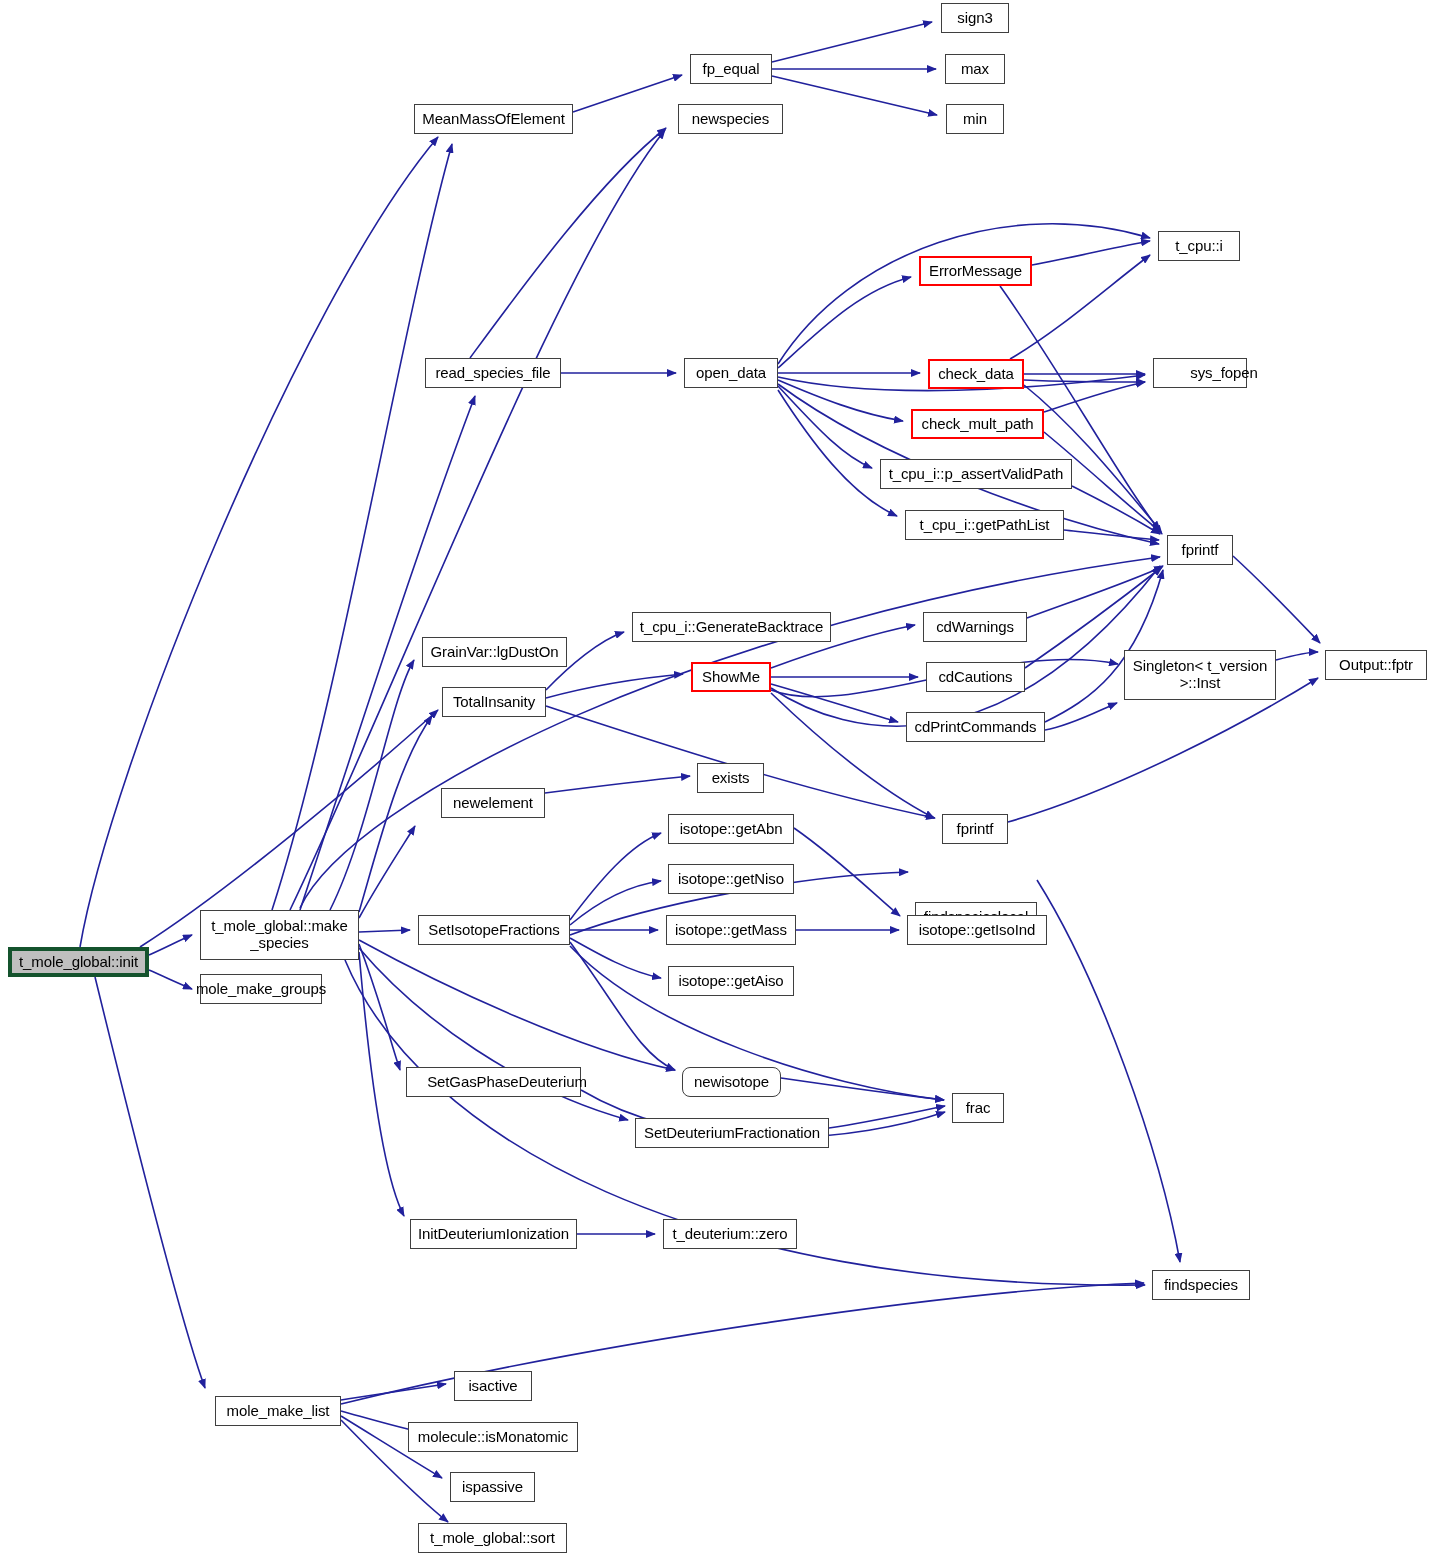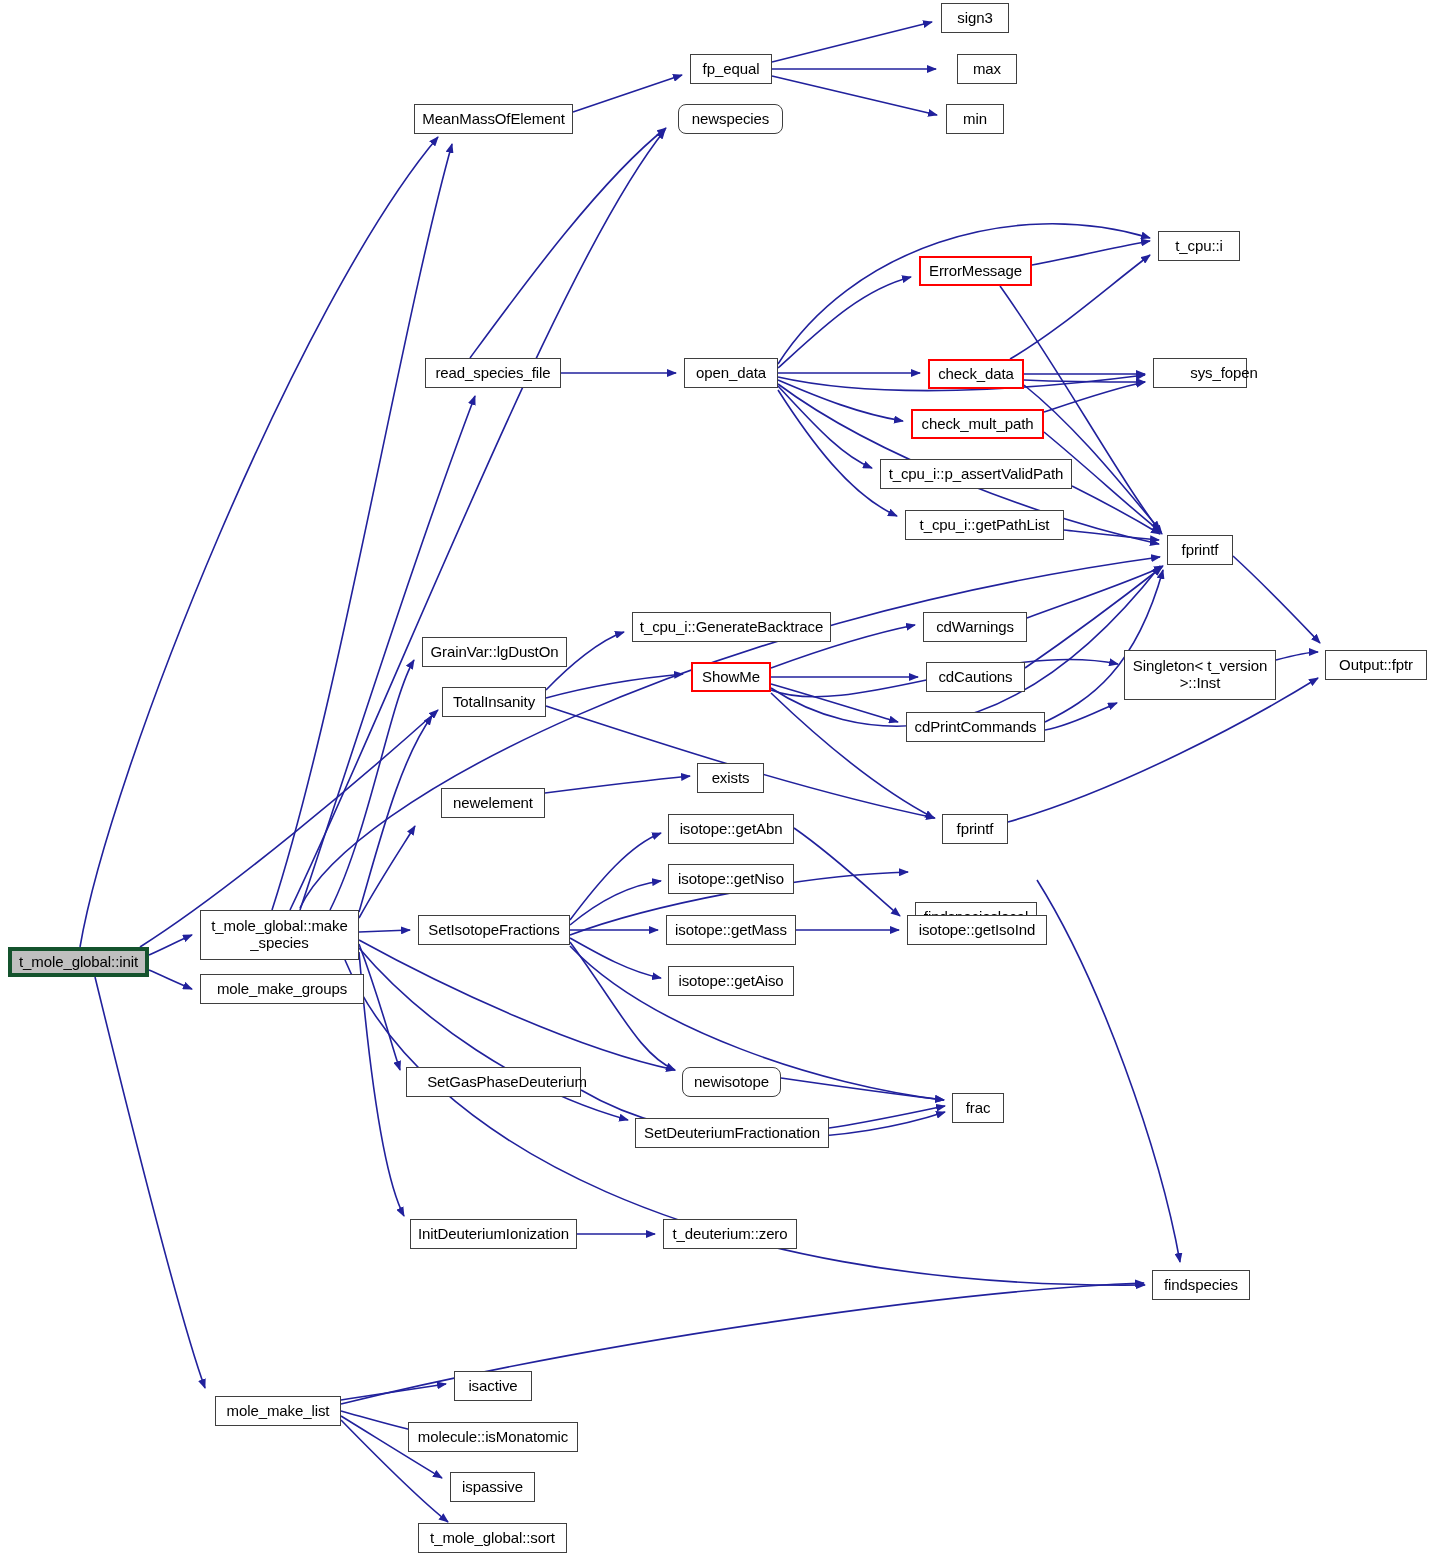--- a/index.html
+++ b/index.html
@@ -166,25 +166,25 @@
 
       <path d="M341,1400 C380,1394 420,1388 446,1384"></path>
       <path d="M341,1411 C370,1419 400,1428 425,1433"></path>
       <path d="M341,1416 C380,1440 420,1465 442,1478"></path>
       <path d="M341,1420 C380,1460 420,1500 448,1522"></path>
       <path d="M341,1404 C600,1340 960,1290 1144,1283"></path>
     </g>
   </svg>
 
   <div class="node" style="left:941px;top:3px;width:68px;height:30px;">sign3</div>
-  <div class="node" style="left:945px;top:54px;width:60px;height:30px;margin-left:12px;">max</div>
+  <div class="node" style="left:945px;top:54px;width:60px;height:30px;">max</div>
   <div class="node" style="left:946px;top:104px;width:58px;height:30px;">min</div>
   <div class="node" style="left:690px;top:54px;width:82px;height:30px;">fp_equal</div>
   <div class="node" style="left:414px;top:104px;width:159px;height:30px;">MeanMassOfElement</div>
-  <div class="node" style="left:678px;top:104px;width:105px;height:30px;border-radius:8px;">newspecies</div>
+  <div class="node" style="left:678px;top:104px;width:105px;height:30px;">newspecies</div>
   <div class="node" style="left:1158px;top:231px;width:82px;height:30px;">t_cpu::i</div>
   <div class="node red" style="left:919px;top:256px;width:113px;height:30px;">ErrorMessage</div>
   <div class="node" style="left:425px;top:358px;width:136px;height:30px;">read_species_file</div>
   <div class="node" style="left:684px;top:358px;width:94px;height:30px;">open_data</div>
   <div class="node red" style="left:928px;top:359px;width:96px;height:30px;">check_data</div>
   <div class="node" style="left:1153px;top:358px;width:94px;height:30px;padding-left:48px;">sys_fopen</div>
   <div class="node red" style="left:911px;top:409px;width:133px;height:30px;">check_mult_path</div>
   <div class="node" style="left:880px;top:459px;width:192px;height:30px;">t_cpu_i::p_assertValidPath</div>
   <div class="node" style="left:905px;top:510px;width:159px;height:30px;">t_cpu_i::getPathList</div>
   <div class="node" style="left:1167px;top:535px;width:66px;height:30px;">fprintf</div>
@@ -204,21 +204,21 @@
   <div class="node" style="left:942px;top:814px;width:66px;height:30px;">fprintf</div>
   <div class="node" style="left:668px;top:864px;width:126px;height:30px;">isotope::getNiso</div>
   <div class="node" style="left:915px;top:864px;width:122px;height:30px;margin-top:38px;">findspecieslocal</div>
   <div class="node" style="left:666px;top:915px;width:130px;height:30px;">isotope::getMass</div>
   <div class="node" style="left:907px;top:915px;width:140px;height:30px;">isotope::getIsoInd</div>
   <div class="node two-line" style="left:200px;top:910px;width:159px;height:50px;">t_mole_global::make
 _species</div>
   <div class="node" style="left:418px;top:915px;width:152px;height:30px;">SetIsotopeFractions</div>
   <div class="node" style="left:668px;top:966px;width:126px;height:30px;">isotope::getAiso</div>
   <div class="node root" style="left:8px;top:947px;width:141px;height:30px;">t_mole_global::init</div>
-  <div class="node" style="left:200px;top:974px;width:164px;height:30px;">mole_make_groups</div>
+  <div class="node" style="left:200px;top:974px;width:122px;height:30px;">mole_make_groups</div>
   <div class="node" style="left:406px;top:1067px;width:175px;height:30px;padding-left:27px;">SetGasPhaseDeuterium</div>
   <div class="node" style="left:682px;top:1067px;width:99px;height:30px;border-radius:8px;">newisotope</div>
   <div class="node" style="left:952px;top:1093px;width:52px;height:30px;">frac</div>
   <div class="node" style="left:635px;top:1118px;width:194px;height:30px;">SetDeuteriumFractionation</div>
   <div class="node" style="left:410px;top:1219px;width:167px;height:30px;">InitDeuteriumIonization</div>
   <div class="node" style="left:663px;top:1219px;width:134px;height:30px;">t_deuterium::zero</div>
   <div class="node" style="left:1152px;top:1270px;width:98px;height:30px;">findspecies</div>
   <div class="node" style="left:454px;top:1371px;width:78px;height:30px;">isactive</div>
   <div class="node" style="left:215px;top:1396px;width:126px;height:30px;">mole_make_list</div>
   <div class="node" style="left:408px;top:1422px;width:170px;height:30px;">molecule::isMonatomic</div>

